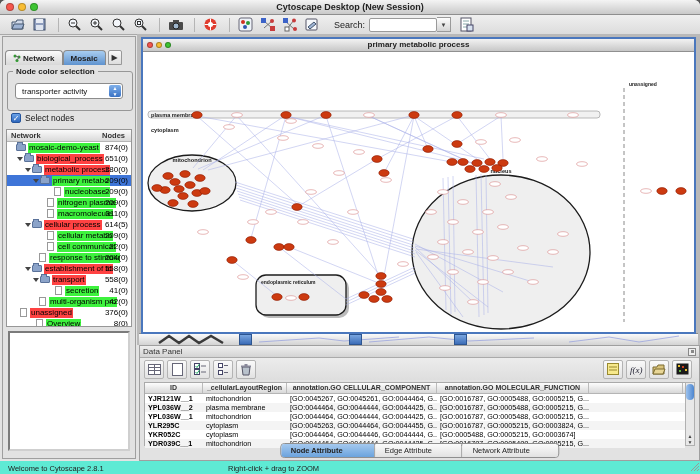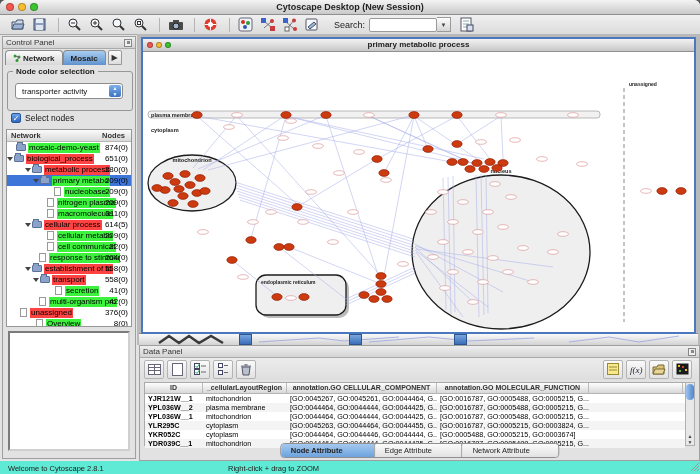--- a/index.html
+++ b/index.html
@@ -208,24 +208,20 @@
   <div class="abs titlebar" data-name="titlebar">
     <div class="abs lights" data-name="window-controls">
       <span class="light l-red" data-name="close-window-button"></span>
       <span class="light l-yellow" data-name="minimize-window-button"></span>
       <span class="light l-green" data-name="zoom-window-button"></span>
     </div>
     <div class="abs win-title" data-name="window-title">Cytoscape Desktop (New Session)</div>
   </div>
 
   <div class="abs cpanel" data-name="control-panel">
-    <div class="phead" data-name="control-panel-header">
-      <span data-name="control-panel-title">Control Panel</span>
-      <span class="float-ic" data-name="float-panel-icon"></span>
-    </div>
     <div class="cp-tabs" data-name="control-panel-tabs">
       <span class="cp-tab" data-name="tab-network">
         <svg width="8" height="8" data-name="network-tab-icon">
             <circle cx="2" cy="2" r="1.5" fill="#2ca02c"></circle>
             <circle cx="6" cy="3" r="1.5" fill="#2ca02c"></circle>
             <circle cx="4" cy="6.5" r="1.5" fill="#2ca02c"></circle>
             <line x1="2" y1="2" x2="6" y2="3" stroke="#666"></line>
             <line x1="6" y1="3" x2="4" y2="6.5" stroke="#666"></line>
           </svg>
         <span data-name="tab-network-label">Network</span>
@@ -250,21 +246,21 @@
       <div class="thead" data-name="network-tree-header">
         <span class="c1" data-name="tree-column-network">Network</span>
         <span class="c2" data-name="tree-column-nodes">Nodes</span>
       </div>
       <div class="trow" style="padding-left:2px" data-name="tree-row">
           <span class="exp"></span>
           <span class="fold" data-name="folder-icon"></span>
           <span class="chip g">mosaic-demo-yeast</span>
           <span class="tcount">874(0)</span>
         </div>
-      <div class="trow" style="padding-left:0" data-name="tree-row">
+      <div class="trow" style="padding-left:10px" data-name="tree-row">
           <span class="exp on" data-name="expander-icon"></span>
           <span class="fold" data-name="folder-icon"></span>
           <span class="chip r">biological_process</span>
           <span class="tcount">651(0)</span>
         </div>
       <div class="trow" style="padding-left:18px" data-name="tree-row">
           <span class="exp on" data-name="expander-icon"></span>
           <span class="fold" data-name="folder-icon"></span>
           <span class="chip r">metabolic process</span>
           <span class="tcount">280(0)</span>

